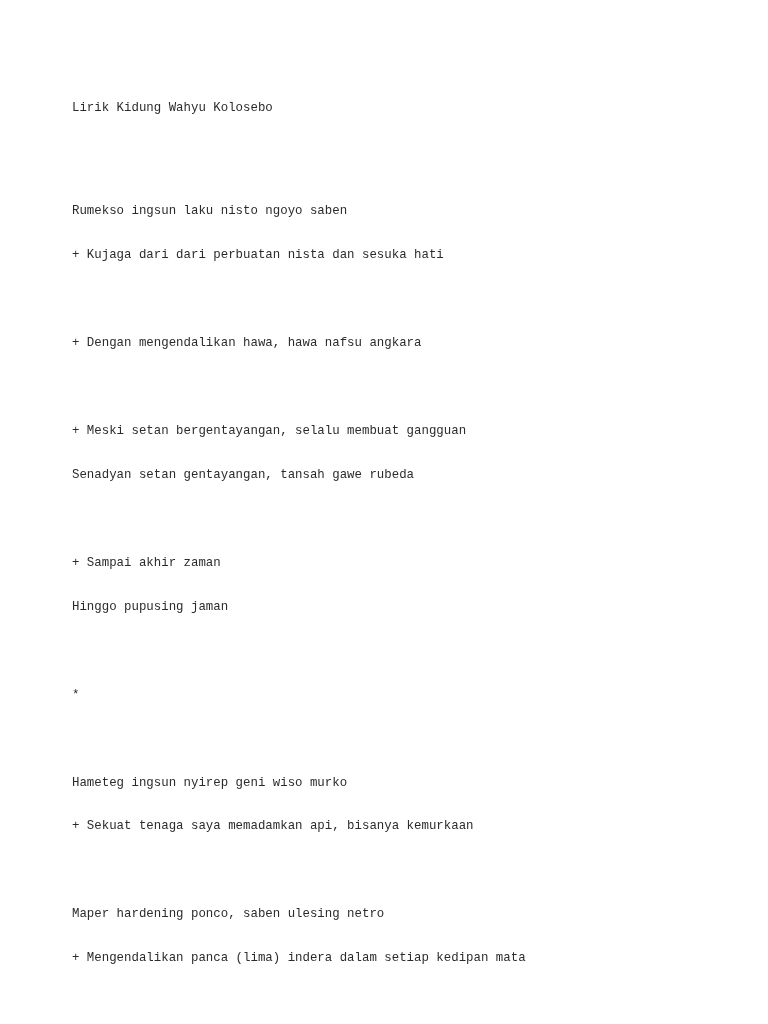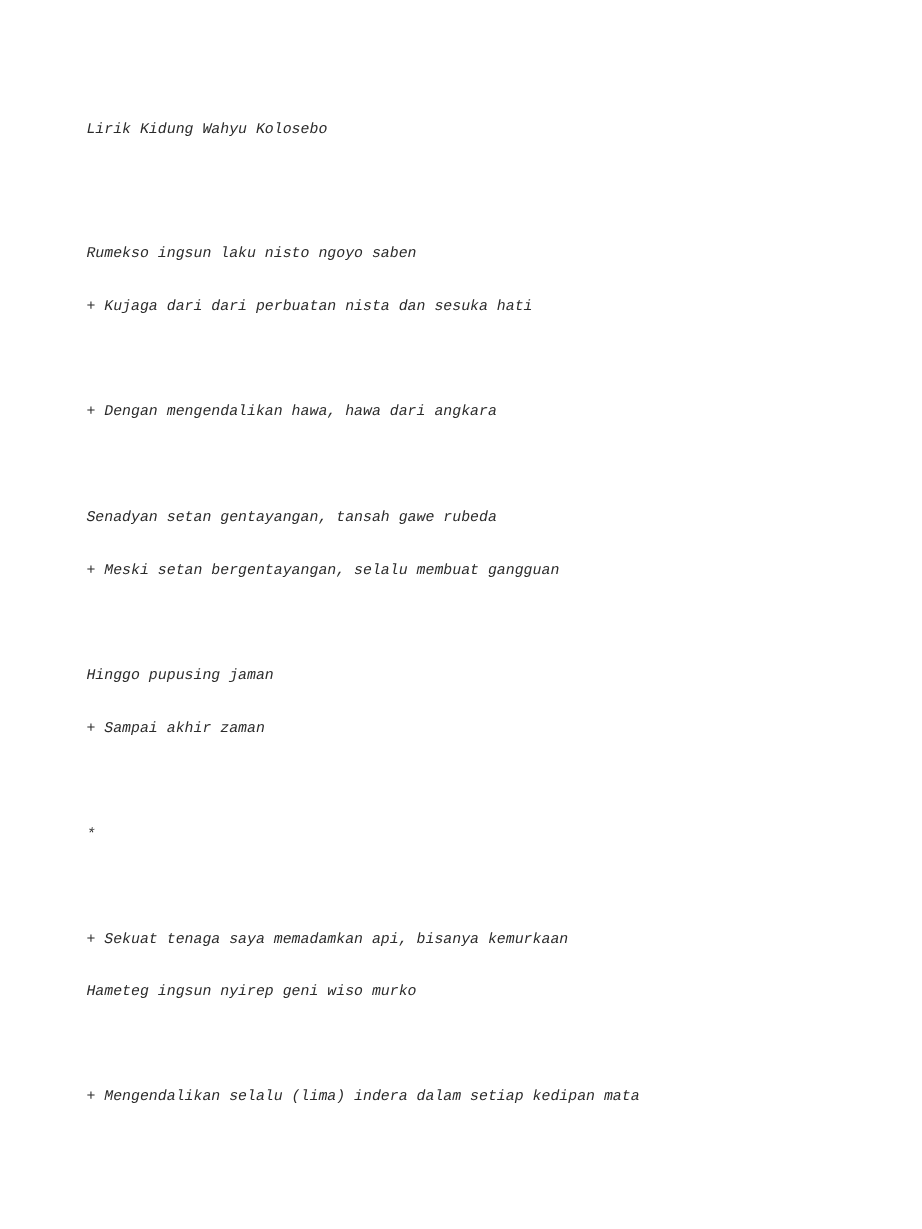--- a/index.html
+++ b/index.html
@@ -20,51 +20,51 @@
       width: 680px;
       font-family: "Liberation Mono", "DejaVu Sans Mono", monospace;
       font-size: 12.4px;
       line-height: 14.66px;
       color: #2b2b2b;
       white-space: pre;
     }
     .line {
       display: block;
       height: 14.66px;
-      font-style: italic;
     }
     .blank {
       display: block;
       height: 14.66px;
     }
   </style>
 </head>
 <body>
 
 <div class="page">
   <span class="line">Lirik Kidung Wahyu Kolosebo</span>
   <span class="blank"></span>
 
   <span class="line">Rumekso ingsun laku nisto ngoyo saben</span>
   <span class="line">+ Kujaga dari dari perbuatan nista dan sesuka hati</span>
   <span class="blank"></span>
-  <span class="line">+ Dengan mengendalikan hawa, hawa dari angkara</span>
+  <span class="line">+ Dengan mengendalikan hawa, hawa nafsu angkara</span>
   <span class="blank"></span>
+  <span class="line">+ Meski setan bergentayangan, selalu membuat gangguan</span>
   <span class="line">Senadyan setan gentayangan, tansah gawe rubeda</span>
-  <span class="line">+ Meski setan bergentayangan, selalu membuat gangguan</span>
   <span class="blank"></span>
+  <span class="line">+ Sampai akhir zaman</span>
   <span class="line">Hinggo pupusing jaman</span>
-  <span class="line">+ Sampai akhir zaman</span>
   <span class="blank"></span>
   <span class="line">*</span>
   <span class="blank"></span>
+  <span class="line">Hameteg ingsun nyirep geni wiso murko</span>
   <span class="line">+ Sekuat tenaga saya memadamkan api, bisanya kemurkaan</span>
-  <span class="line">Hameteg ingsun nyirep geni wiso murko</span>
   <span class="blank"></span>
-  <span class="line">+ Mengendalikan selalu (lima) indera dalam setiap kedipan mata</span>
+  <span class="line">Maper hardening ponco, saben ulesing netro</span>
+  <span class="line">+ Mengendalikan panca (lima) indera dalam setiap kedipan mata</span>
   
   
   
   
   
   
   
   
   
   

